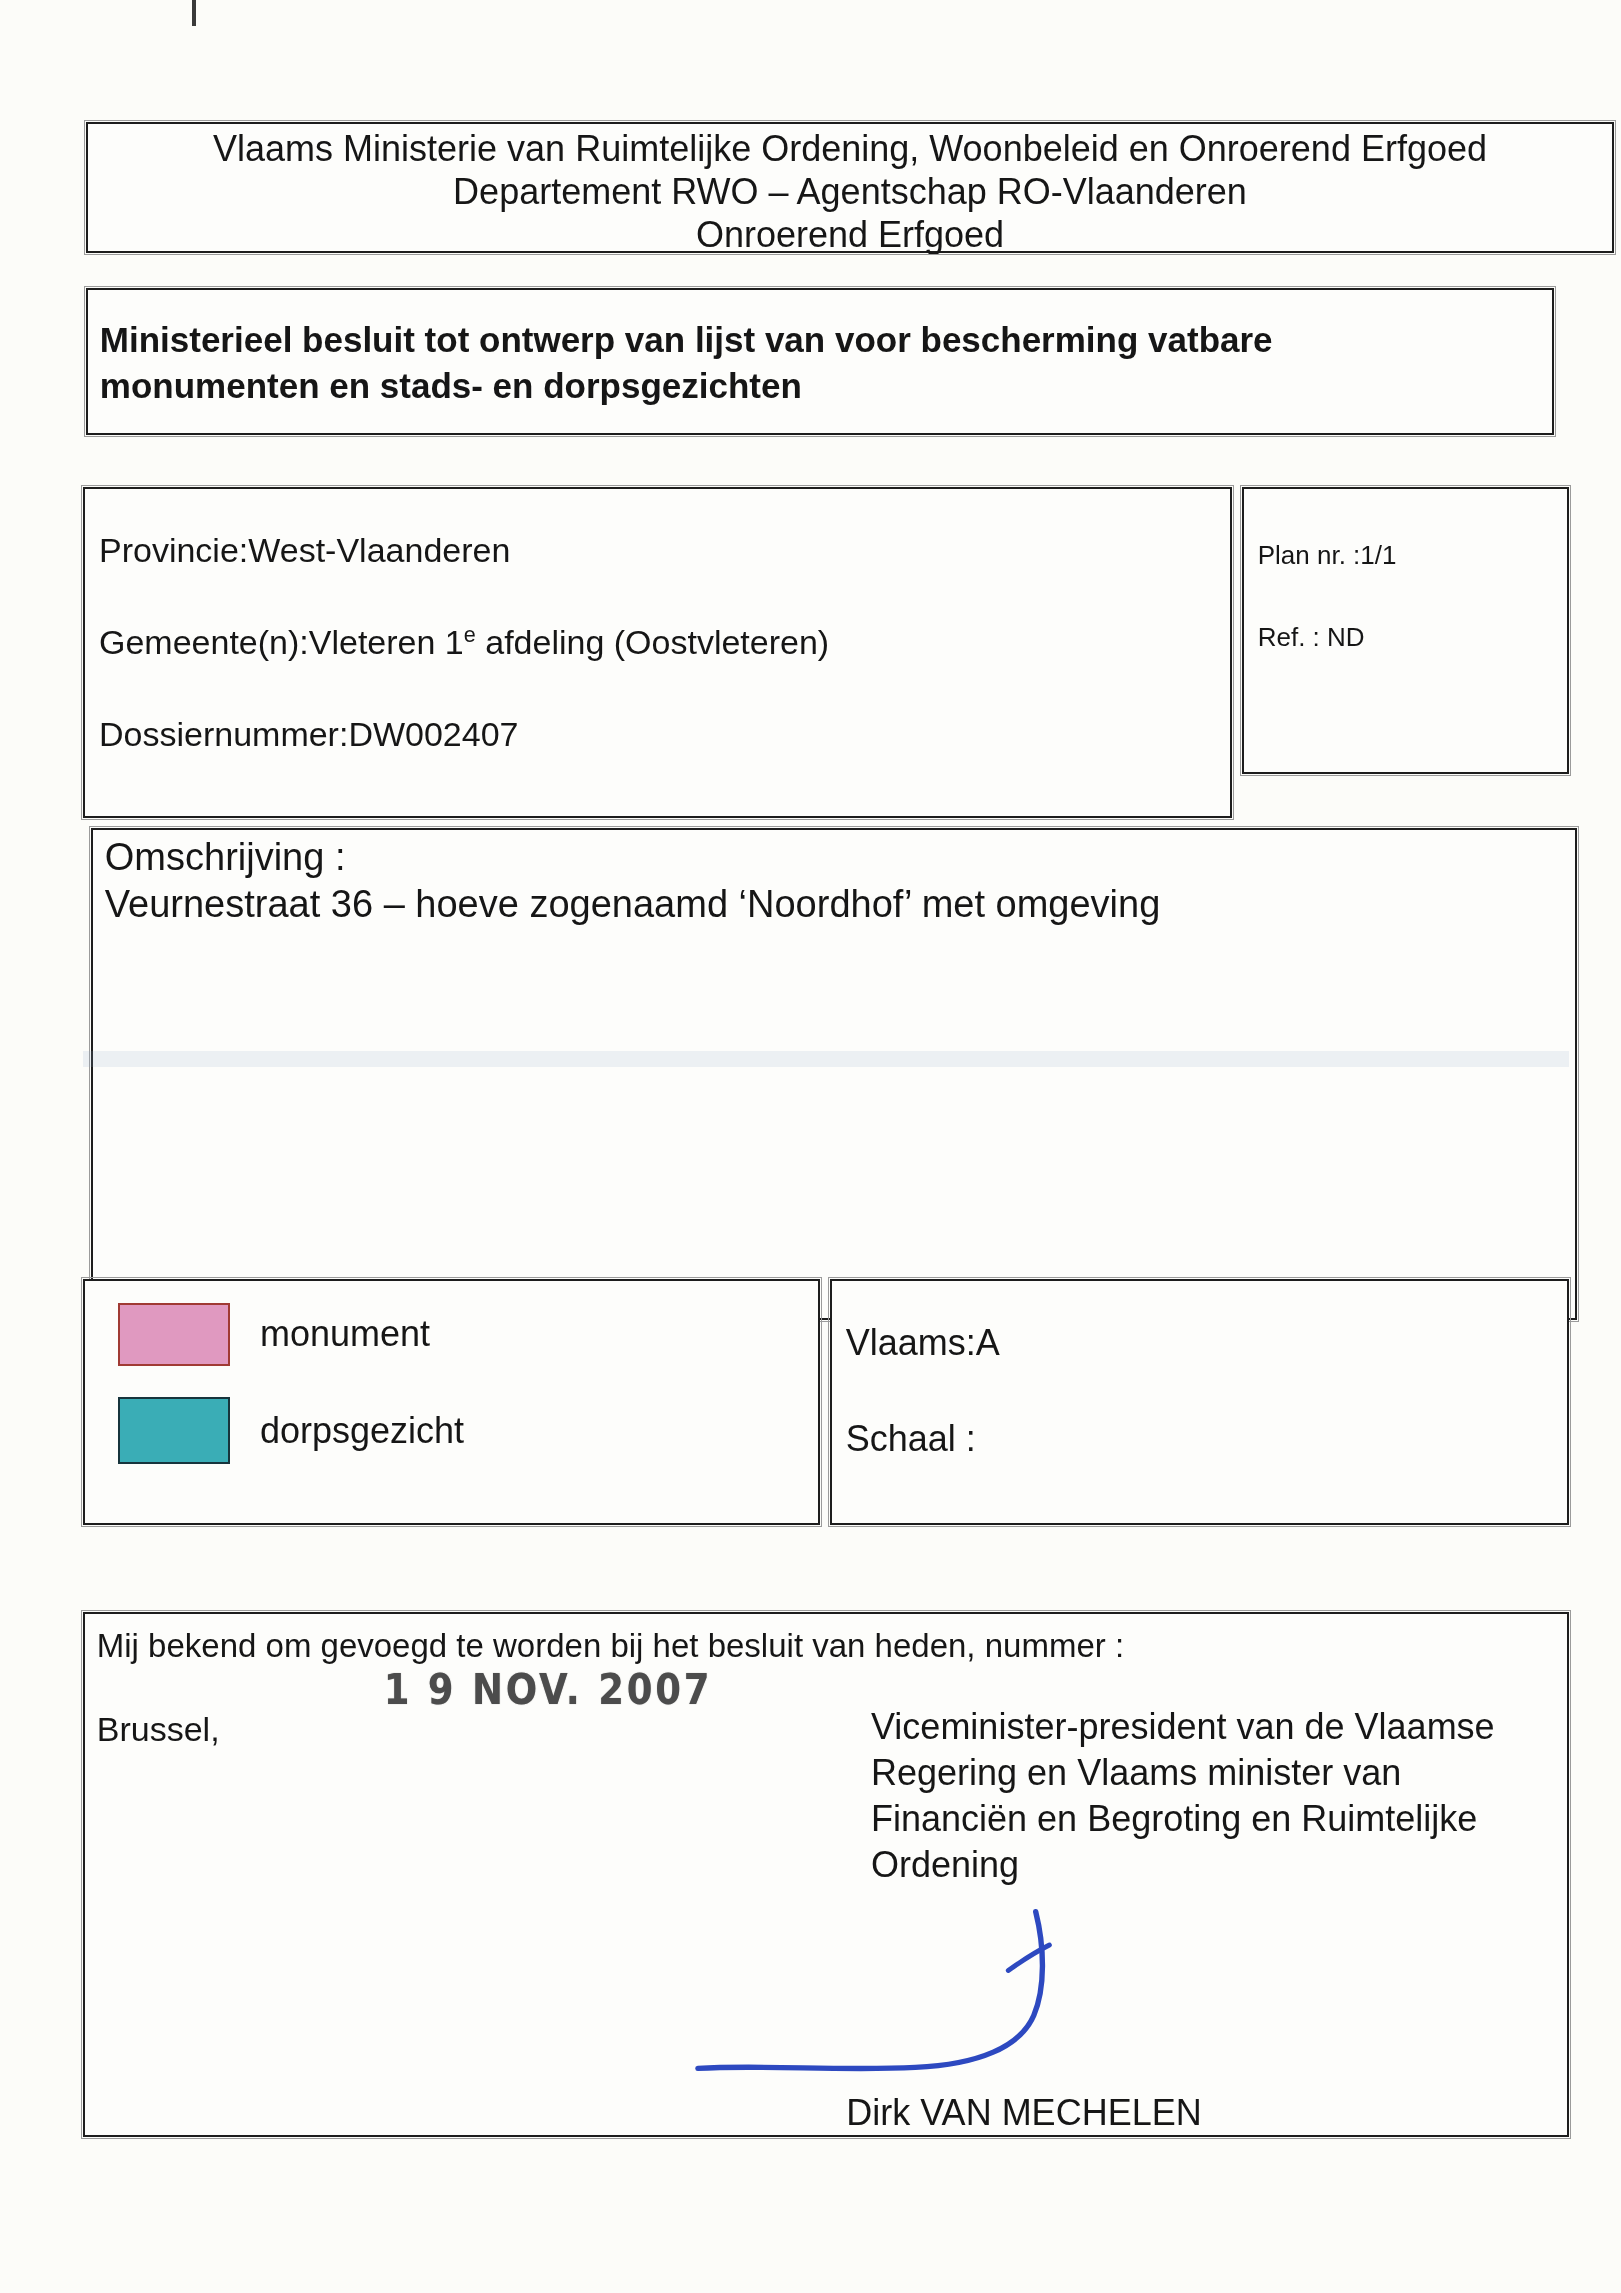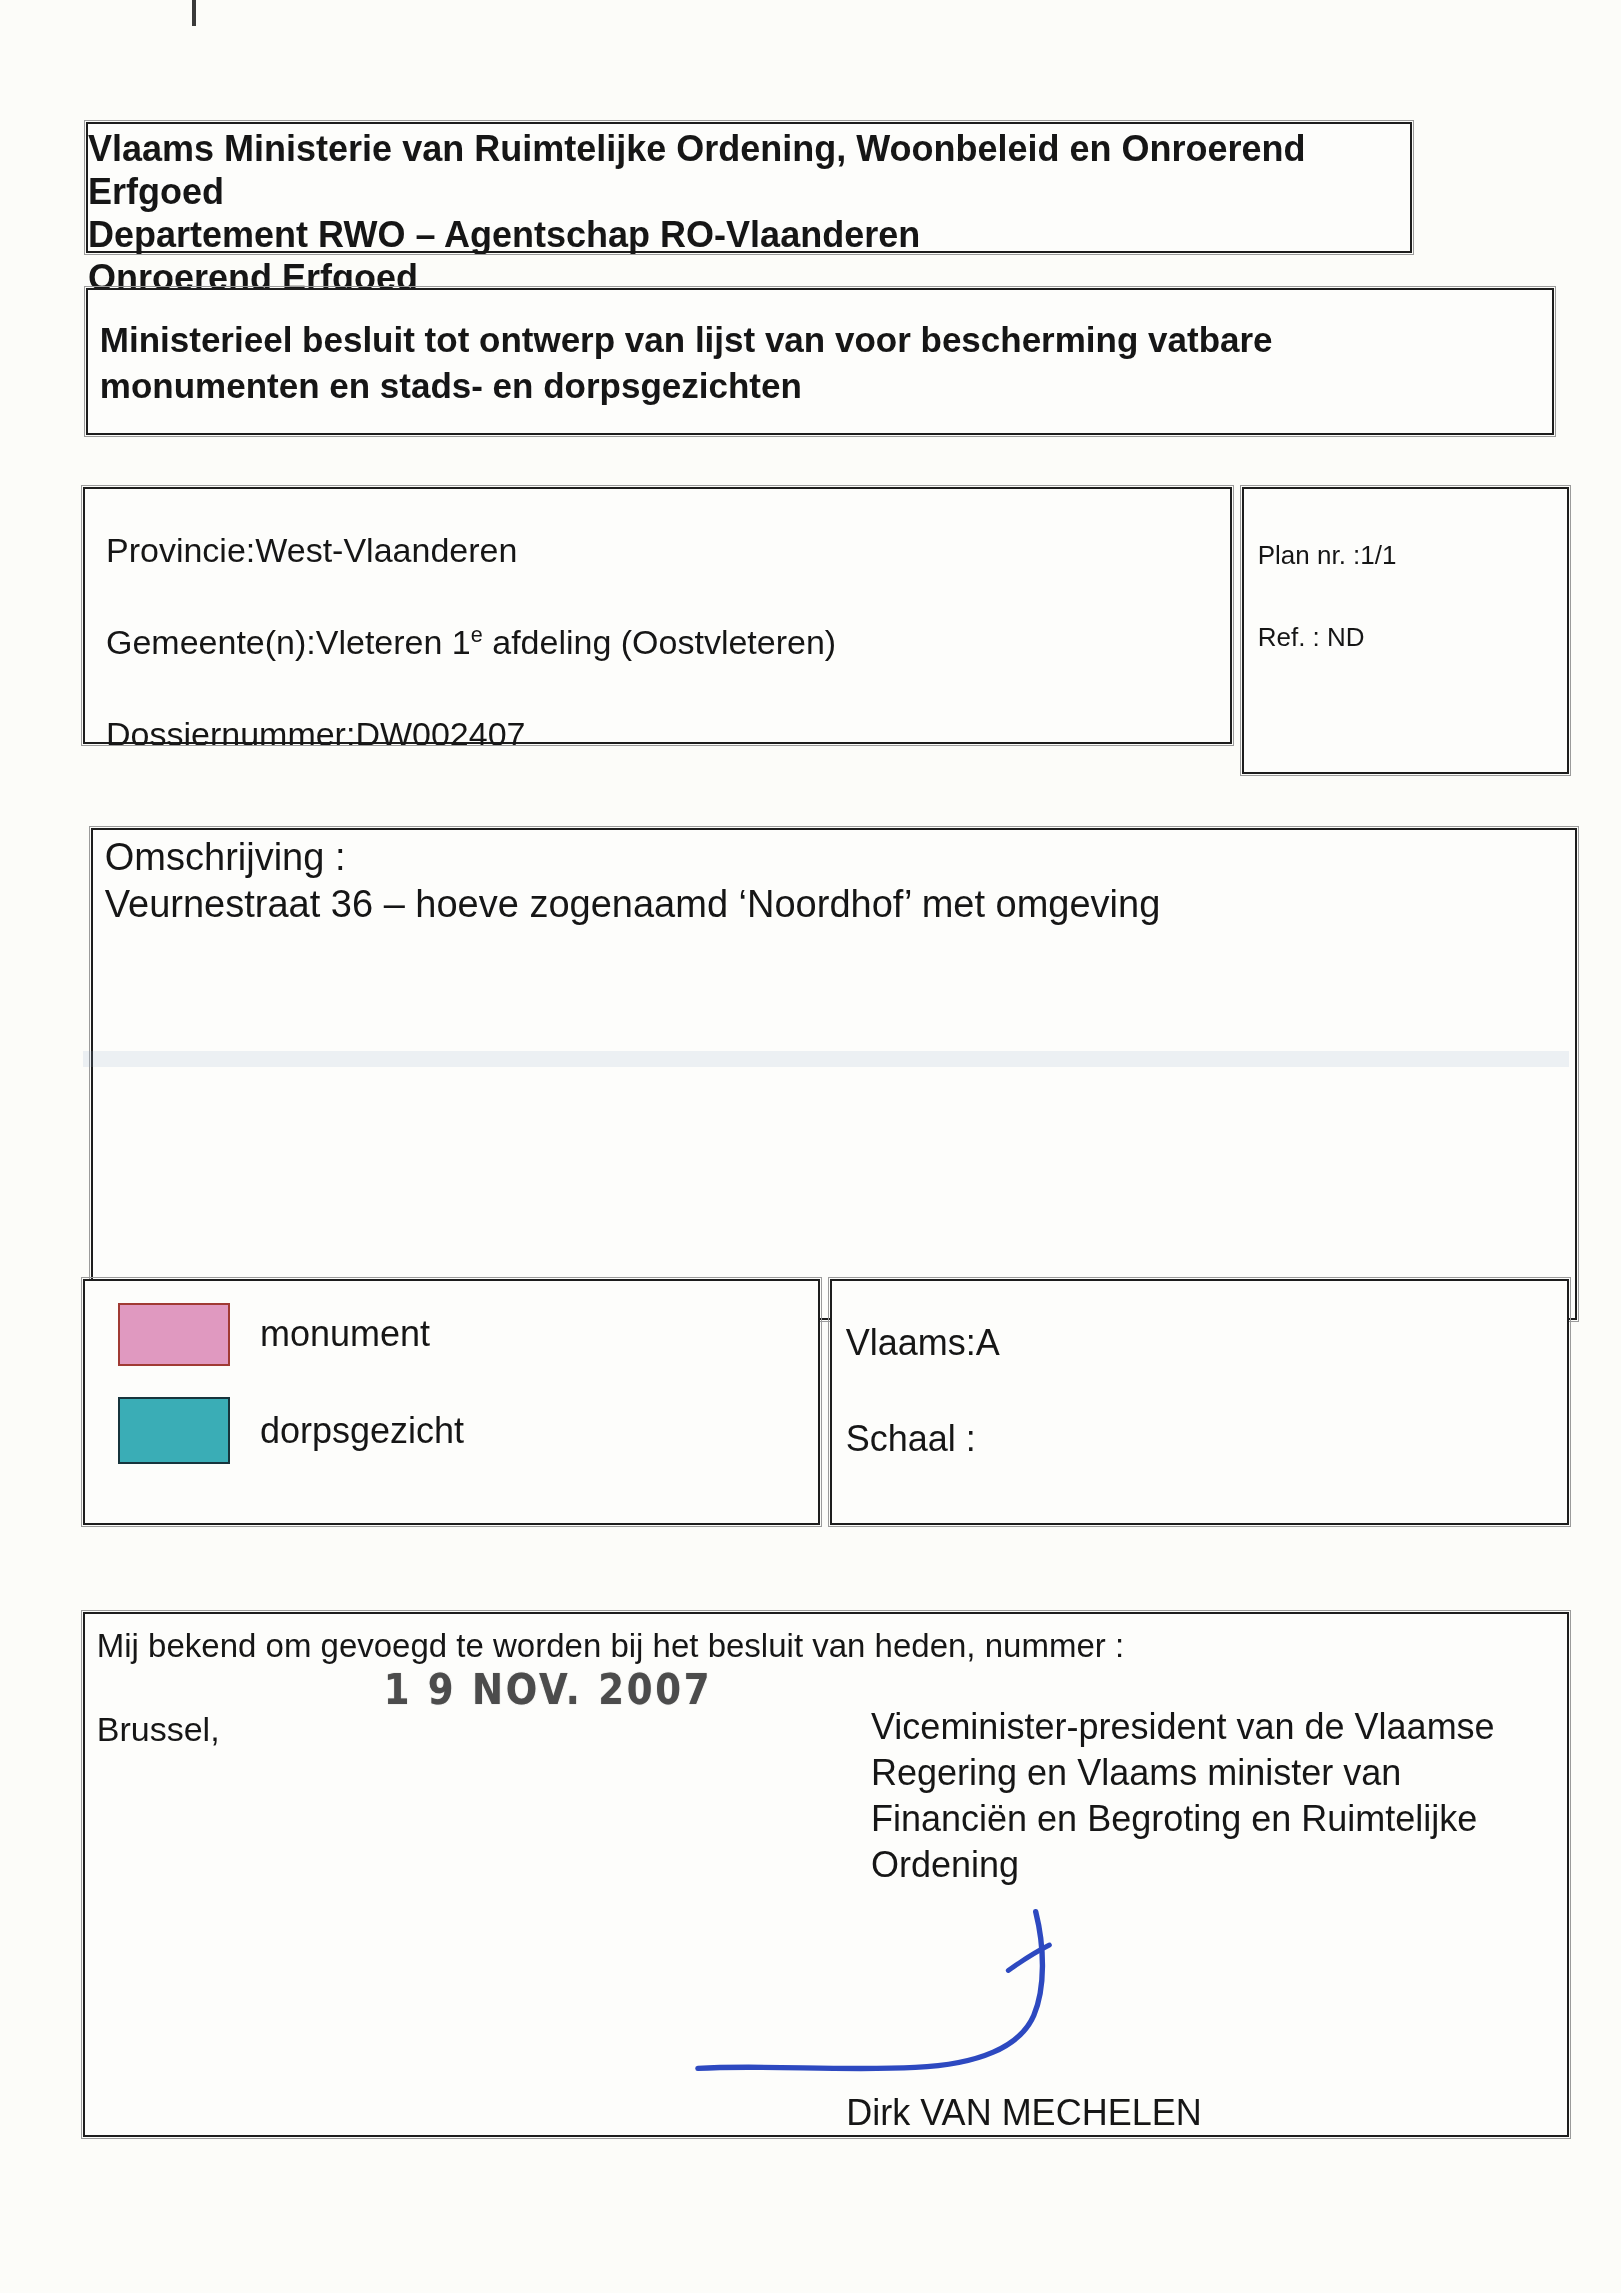--- a/index.html
+++ b/index.html
@@ -18,28 +18,28 @@
     border:2.9px solid #1d1d1d;
     outline:1px solid #9b9b9b;
     outline-offset:1px;
     background:#fdfdfb;
   }
   
   .tick{position:absolute;left:192px;top:0;width:3.9px;height:25.5px;background:#3a3a3a;}
   .scan-band{position:absolute;left:83px;top:1051px;width:1486px;height:15.7px;
     background:rgba(150,175,205,.16);}
   
-  .header-box{left:86px;top:122px;width:1326px;height:131px;
-    text-align:left;font-weight:bold;font-size:36px;line-height:43px;padding-top:2.9px;}
+  .header-box{left:86px;top:122px;width:1528px;height:131px;
+    text-align:center;font-weight:normal;font-size:36px;line-height:43px;padding-top:2.9px;}
   
   .decree-box{left:86px;top:288px;width:1468px;height:147px;
     font-weight:bold;font-size:35px;line-height:46px;padding:27.4px 0 0 11.8px;}
   
-  .info-left{left:83px;top:487px;width:1149px;height:257px;
-    font-size:34px;padding:42px 0 0 21px;}
+  .info-left{left:83px;top:487px;width:1149px;height:331px;
+    font-size:34px;padding:42px 0 0 14px;}
   .info-left .info-line{margin-bottom:53px;}
   .info-right{left:1242px;top:487px;width:327px;height:287px;
     font-size:26px;padding:51px 0 0 13.7px;}
   .info-right .info-line{margin-bottom:51px;}
   sup{font-size:21.6px;vertical-align:super;line-height:0;}
   
   .omschrijving-box{left:83px;top:828px;width:1486px;height:492px;
     font-size:38px;line-height:47px;padding:3.9px 0 0 11.8px;margin-left:8px;}
   
   .legend-box{left:83px;top:1279px;width:737px;height:246px;}

